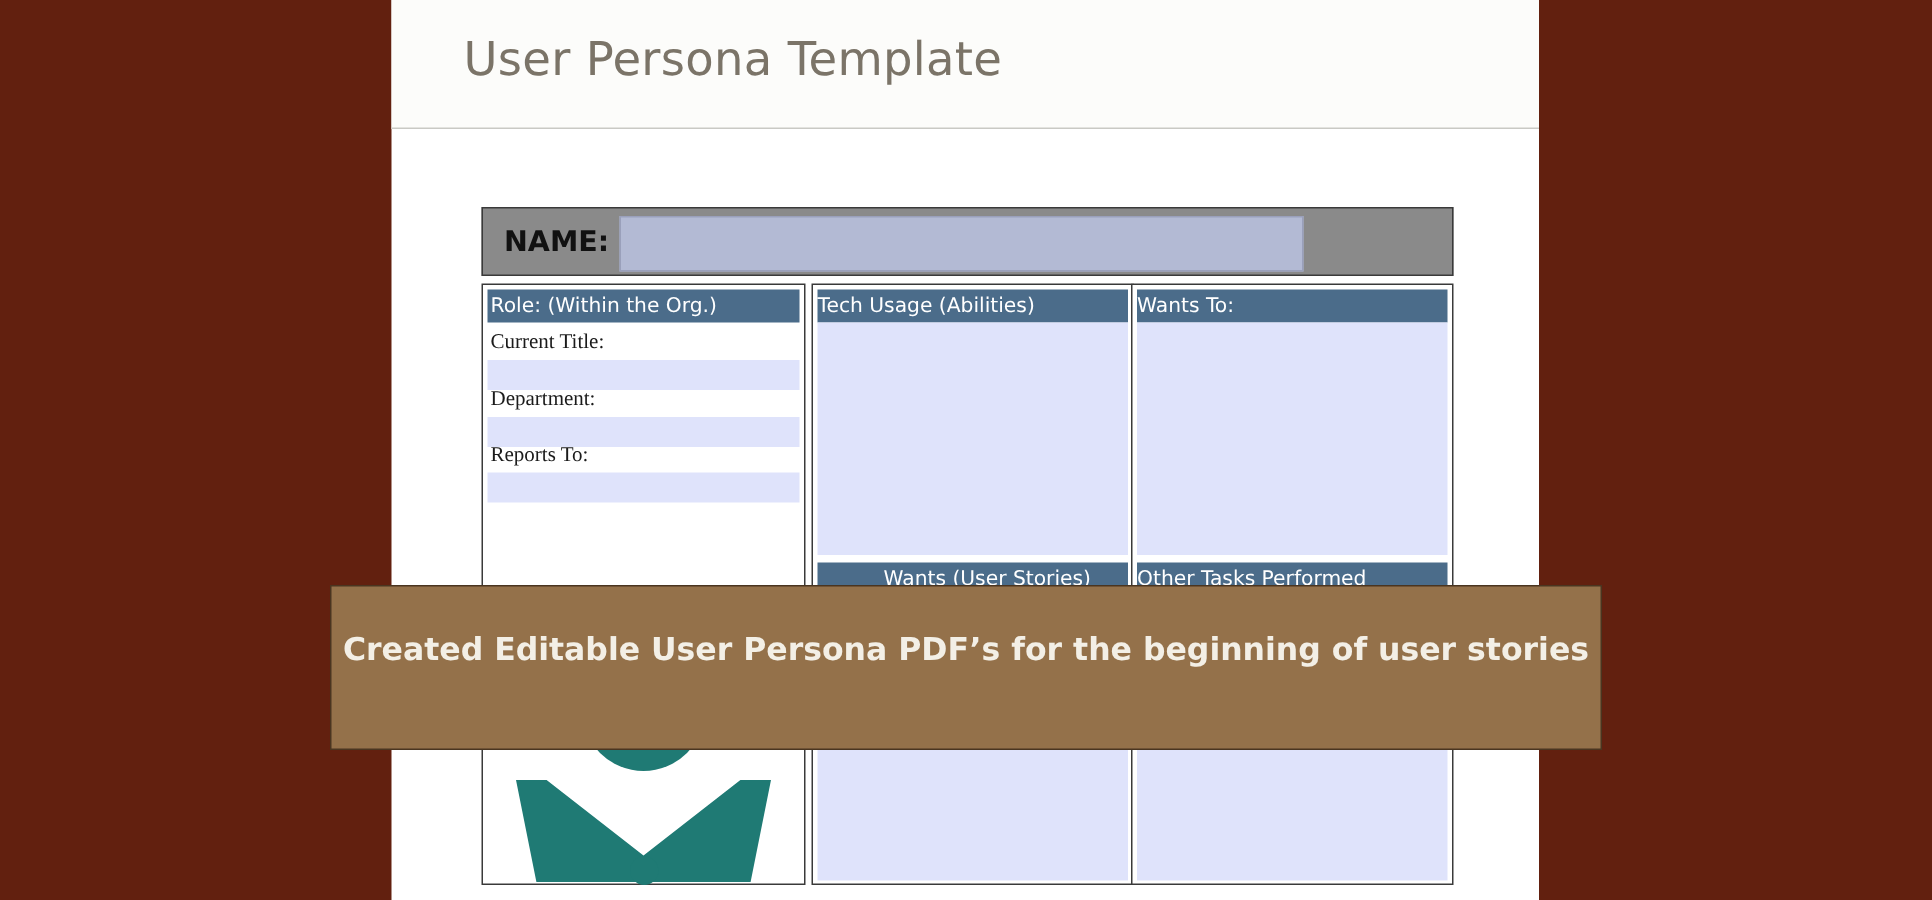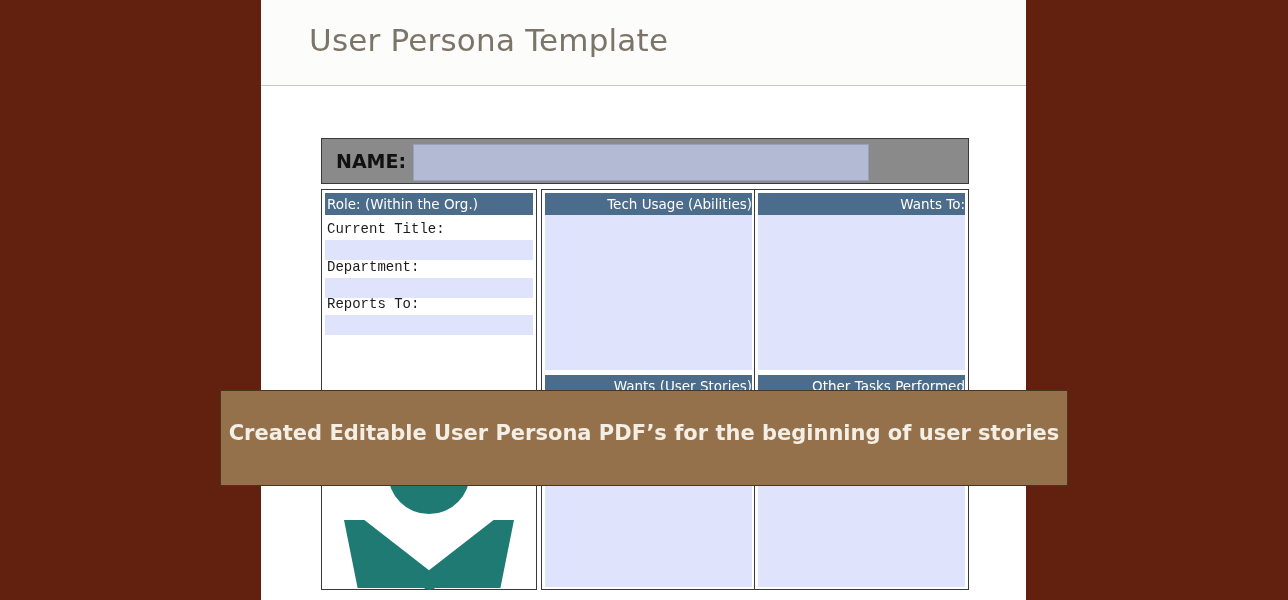--- a/index.html
+++ b/index.html
@@ -108,35 +108,35 @@
     left: 3px;
     right: 3px;
     height: 22px;
     background: #4b6c8a;
     color: #ffffff;
     font-size: 13.5px;
     font-family: "DejaVu Sans", sans-serif;
     line-height: 22px;
     box-sizing: border-box;
   }
-  .band.center { text-align: right; }
+  .band.center { text-align: left; }
   .band.pad    { padding-left: 2px; }
 
   .fill {
     position: absolute;
     left: 3px;
     right: 3px;
     background: #dfe3fb;
   }
   .sublabel {
     position: absolute;
     left: 5px;
     font-size: 14px;
     color: #1b1b1b;
-    font-family: Liberation Mono, monospace;
+    font-family: Liberation Serif, serif;
   }
   .inputline {
     position: absolute;
     left: 3px;
     right: 3px;
     height: 20px;
     background: #dfe3fb;
   }
   
   .avatar-head {
@@ -165,21 +165,21 @@
     height: 19px;
     border-radius: 50%;
     background: #1f7a74;
   }
   
   .caption {
     position: absolute;
     left: 220px;
     top: 390px;
     width: 848px;
-    height: 96px;
+    height: 110px;
     background: #94714a;
     border: 1px solid #4a3520;
     box-sizing: border-box;
   }
   .caption-text {
     position: absolute;
     left: 0;
     right: 0;
     top: 30px;
     text-align: center;

